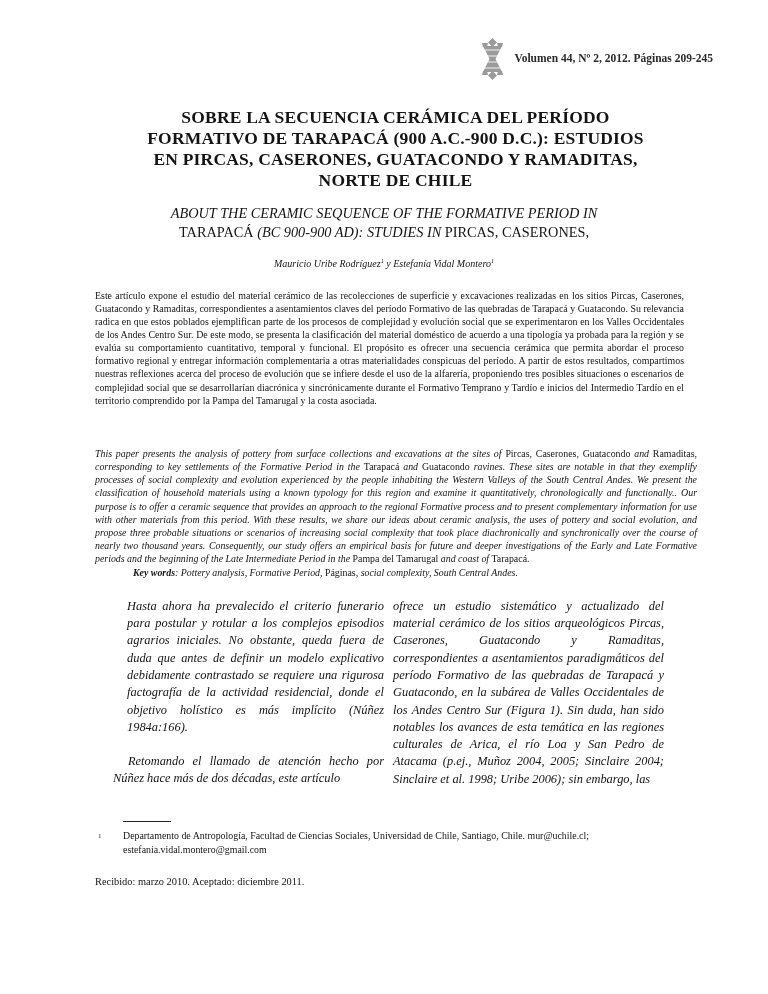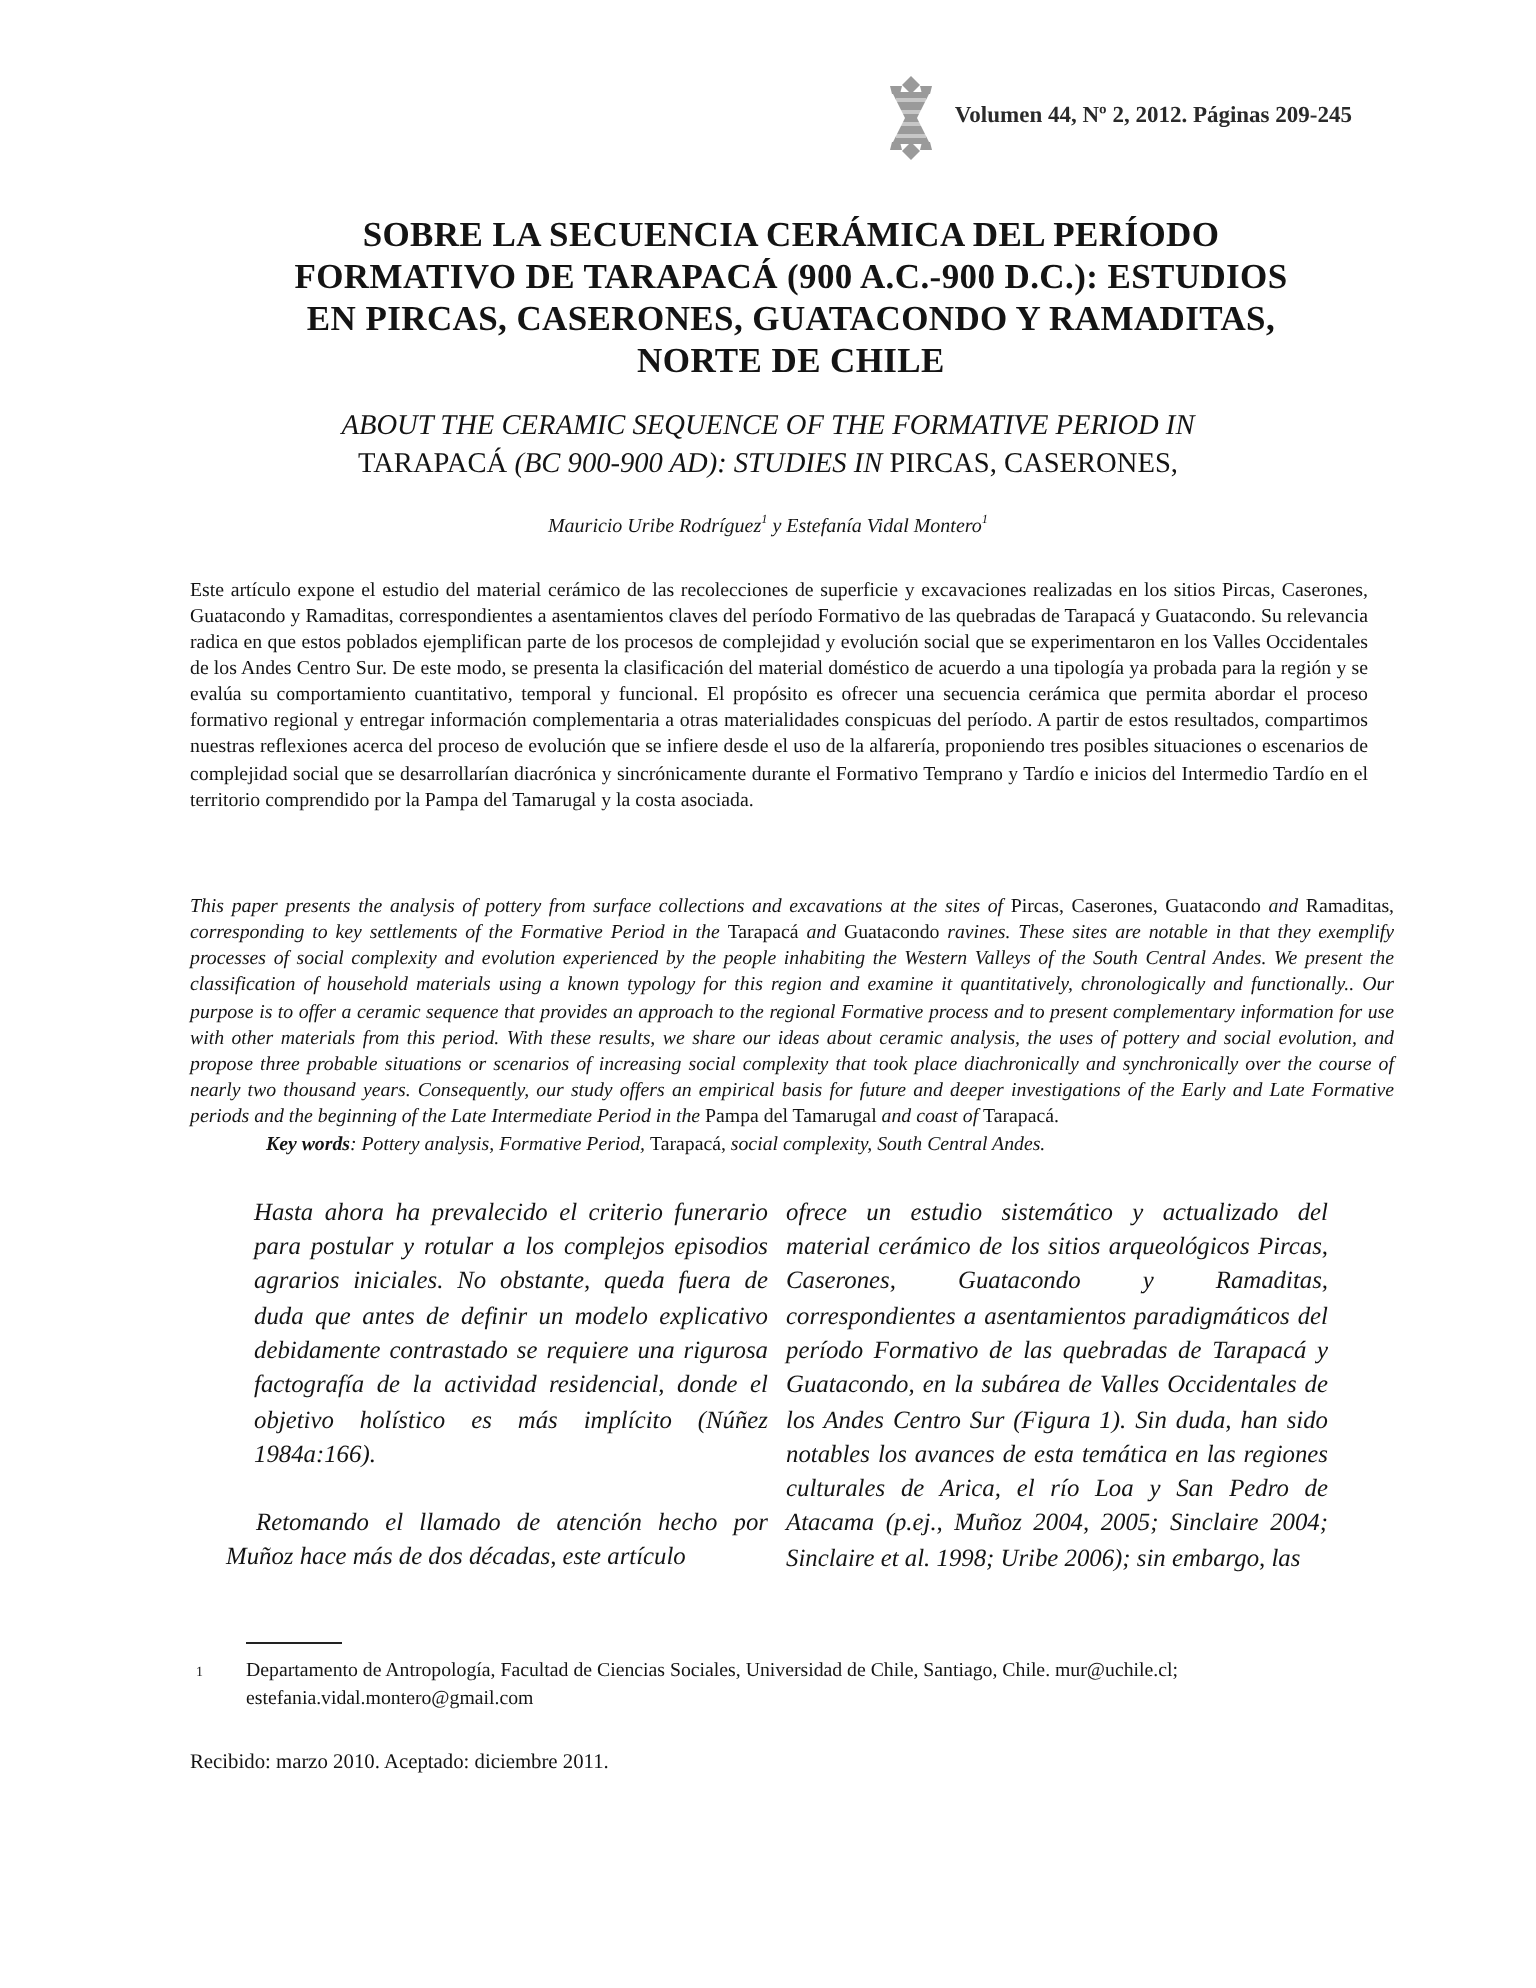--- a/index.html
+++ b/index.html
@@ -9,21 +9,21 @@
     font-family:"Liberation Serif", serif;
     color:#141414;
     position:relative;
     overflow:hidden;
   }
   .page { width:768px; height:994px; background:#fff; position:relative; }
 
   
   .journal-header {
     display:flex; justify-content:flex-end; align-items:center;
-    padding:38px 92px 0 0; gap:8px;
+    padding:38px 55px 0 0; gap:8px;
   }
   .journal-lines { font-size:11.5px; line-height:1.5; font-weight:bold; color:#2a2a2a; }
   .journal-lines div { white-space:nowrap; }
 
   
   .title-es {
     margin-top:27px; text-align:center;
     font-weight:bold; font-size:17.5px; line-height:1.2;
     letter-spacing:0.2px;
     margin-left:23px;
@@ -120,27 +120,27 @@
   </div>
 
   <div class="authors"><span>Mauricio Uribe Rodríguez</span><sup>1</sup><span> y Estefanía Vidal Montero</span><sup>1</sup></div>
 
   <div class="abstract-es">
     <div>Este artículo expone el estudio del material cerámico de las recolecciones de superficie y excavaciones realizadas en los sitios Pircas, Caserones, Guatacondo y Ramaditas, correspondientes a asentamientos claves del período Formativo de las quebradas de Tarapacá y Guatacondo. Su relevancia radica en que estos poblados ejemplifican parte de los procesos de complejidad y evolución social que se experimentaron en los Valles Occidentales de los Andes Centro Sur. De este modo, se presenta la clasificación del material doméstico de acuerdo a una tipología ya probada para la región y se evalúa su comportamiento cuantitativo, temporal y funcional. El propósito es ofrecer una secuencia cerámica que permita abordar el proceso formativo regional y entregar información complementaria a otras materialidades conspicuas del período. A partir de estos resultados, compartimos nuestras reflexiones acerca del proceso de evolución que se infiere desde el uso de la alfarería, proponiendo tres posibles situaciones o escenarios de complejidad social que se desarrollarían diacrónica y sincrónicamente durante el Formativo Temprano y Tardío e inicios del Intermedio Tardío en el territorio comprendido por la Pampa del Tamarugal y la costa asociada.</div>
   </div>
 
   <div class="abstract-en">
     <div><span style="font-style: italic;">This paper presents the analysis of pottery from surface collections and excavations at the sites of </span><span style="font-style: normal;">Pircas, Caserones, Guatacondo </span><span style="font-style: italic;">and </span><span style="font-style: normal;">Ramaditas, </span><span style="font-style: italic;">corresponding to key settlements of the Formative Period in the </span><span style="font-style: normal;">Tarapacá </span><span style="font-style: italic;">and </span><span style="font-style: normal;">Guatacondo </span><span style="font-style: italic;">ravines. These sites are notable in that they exemplify processes of social complexity and evolution experienced by the people inhabiting the Western Valleys of the South Central Andes. We present the classification of household materials using a known typology for this region and examine it quantitatively, chronologically and functionally.. Our purpose is to offer a ceramic sequence that provides an approach to the regional Formative process and to present complementary information for use with other materials from this period. With these results, we share our ideas about ceramic analysis, the uses of pottery and social evolution, and propose three probable situations or scenarios of increasing social complexity that took place diachronically and synchronically over the course of nearly two thousand years. Consequently, our study offers an empirical basis for future and deeper investigations of the Early and Late Formative periods and the beginning of the Late Intermediate Period in the </span><span style="font-style: normal;">Pampa del Tamarugal </span><span style="font-style: italic;">and coast of </span><span style="font-style: normal;">Tarapacá.</span></div>
-    <div class="kw-line"><span style="font-style: italic; font-weight: bold;">Key words</span><span style="font-style: italic;">: Pottery analysis, Formative Period, </span><span style="font-style: normal;">Tarapacá,</span><span style="font-style: italic;"> social complexity, South Central Andes.</span></div>
+    <div class="kw-line"><span style="font-style: italic; font-weight: bold;">Key words</span><span style="font-style: italic;">: Pottery analysis, Formative Period, </span><span style="font-style: normal;">Páginas,</span><span style="font-style: italic;"> social complexity, South Central Andes.</span></div>
   </div>
 
   <div class="body-cols">
     <div class="col">
       <div class="quote-para">Hasta ahora ha prevalecido el criterio funerario para postular y rotular a los complejos episodios agrarios iniciales. No obstante, queda fuera de duda que antes de definir un modelo explicativo debidamente contrastado se requiere una rigurosa factografía de la actividad residencial, donde el objetivo holístico es más implícito (Núñez 1984a:166).</div>
-      <div class="indent-para">Retomando el llamado de atención hecho por Muñoz hace más de dos décadas, este artículo</div>
+      <div class="indent-para">Retomando el llamado de atención hecho por Núñez hace más de dos décadas, este artículo</div>
     </div>
     <div class="col">
       <div>ofrece un estudio sistemático y actualizado del material cerámico de los sitios arqueológicos Pircas, Caserones, Guatacondo y Ramaditas, correspondientes a asentamientos paradigmáticos del período Formativo de las quebradas de Tarapacá y Guatacondo, en la subárea de Valles Occidentales de los Andes Centro Sur (Figura 1). Sin duda, han sido notables los avances de esta temática en las regiones culturales de Arica, el río Loa y San Pedro de Atacama (p.ej., Muñoz 2004, 2005; Sinclaire 2004; Sinclaire et al. 1998; Uribe 2006); sin embargo, las</div>
     </div>
   </div>
 
   <div class="footnote-rule"></div>
   <div class="footnote">
     <div class="fn-marker">1</div>
     <div class="fn-text">Departamento de Antropología, Facultad de Ciencias Sociales, Universidad de Chile, Santiago, Chile. mur@uchile.cl; estefania.vidal.montero@gmail.com</div>

